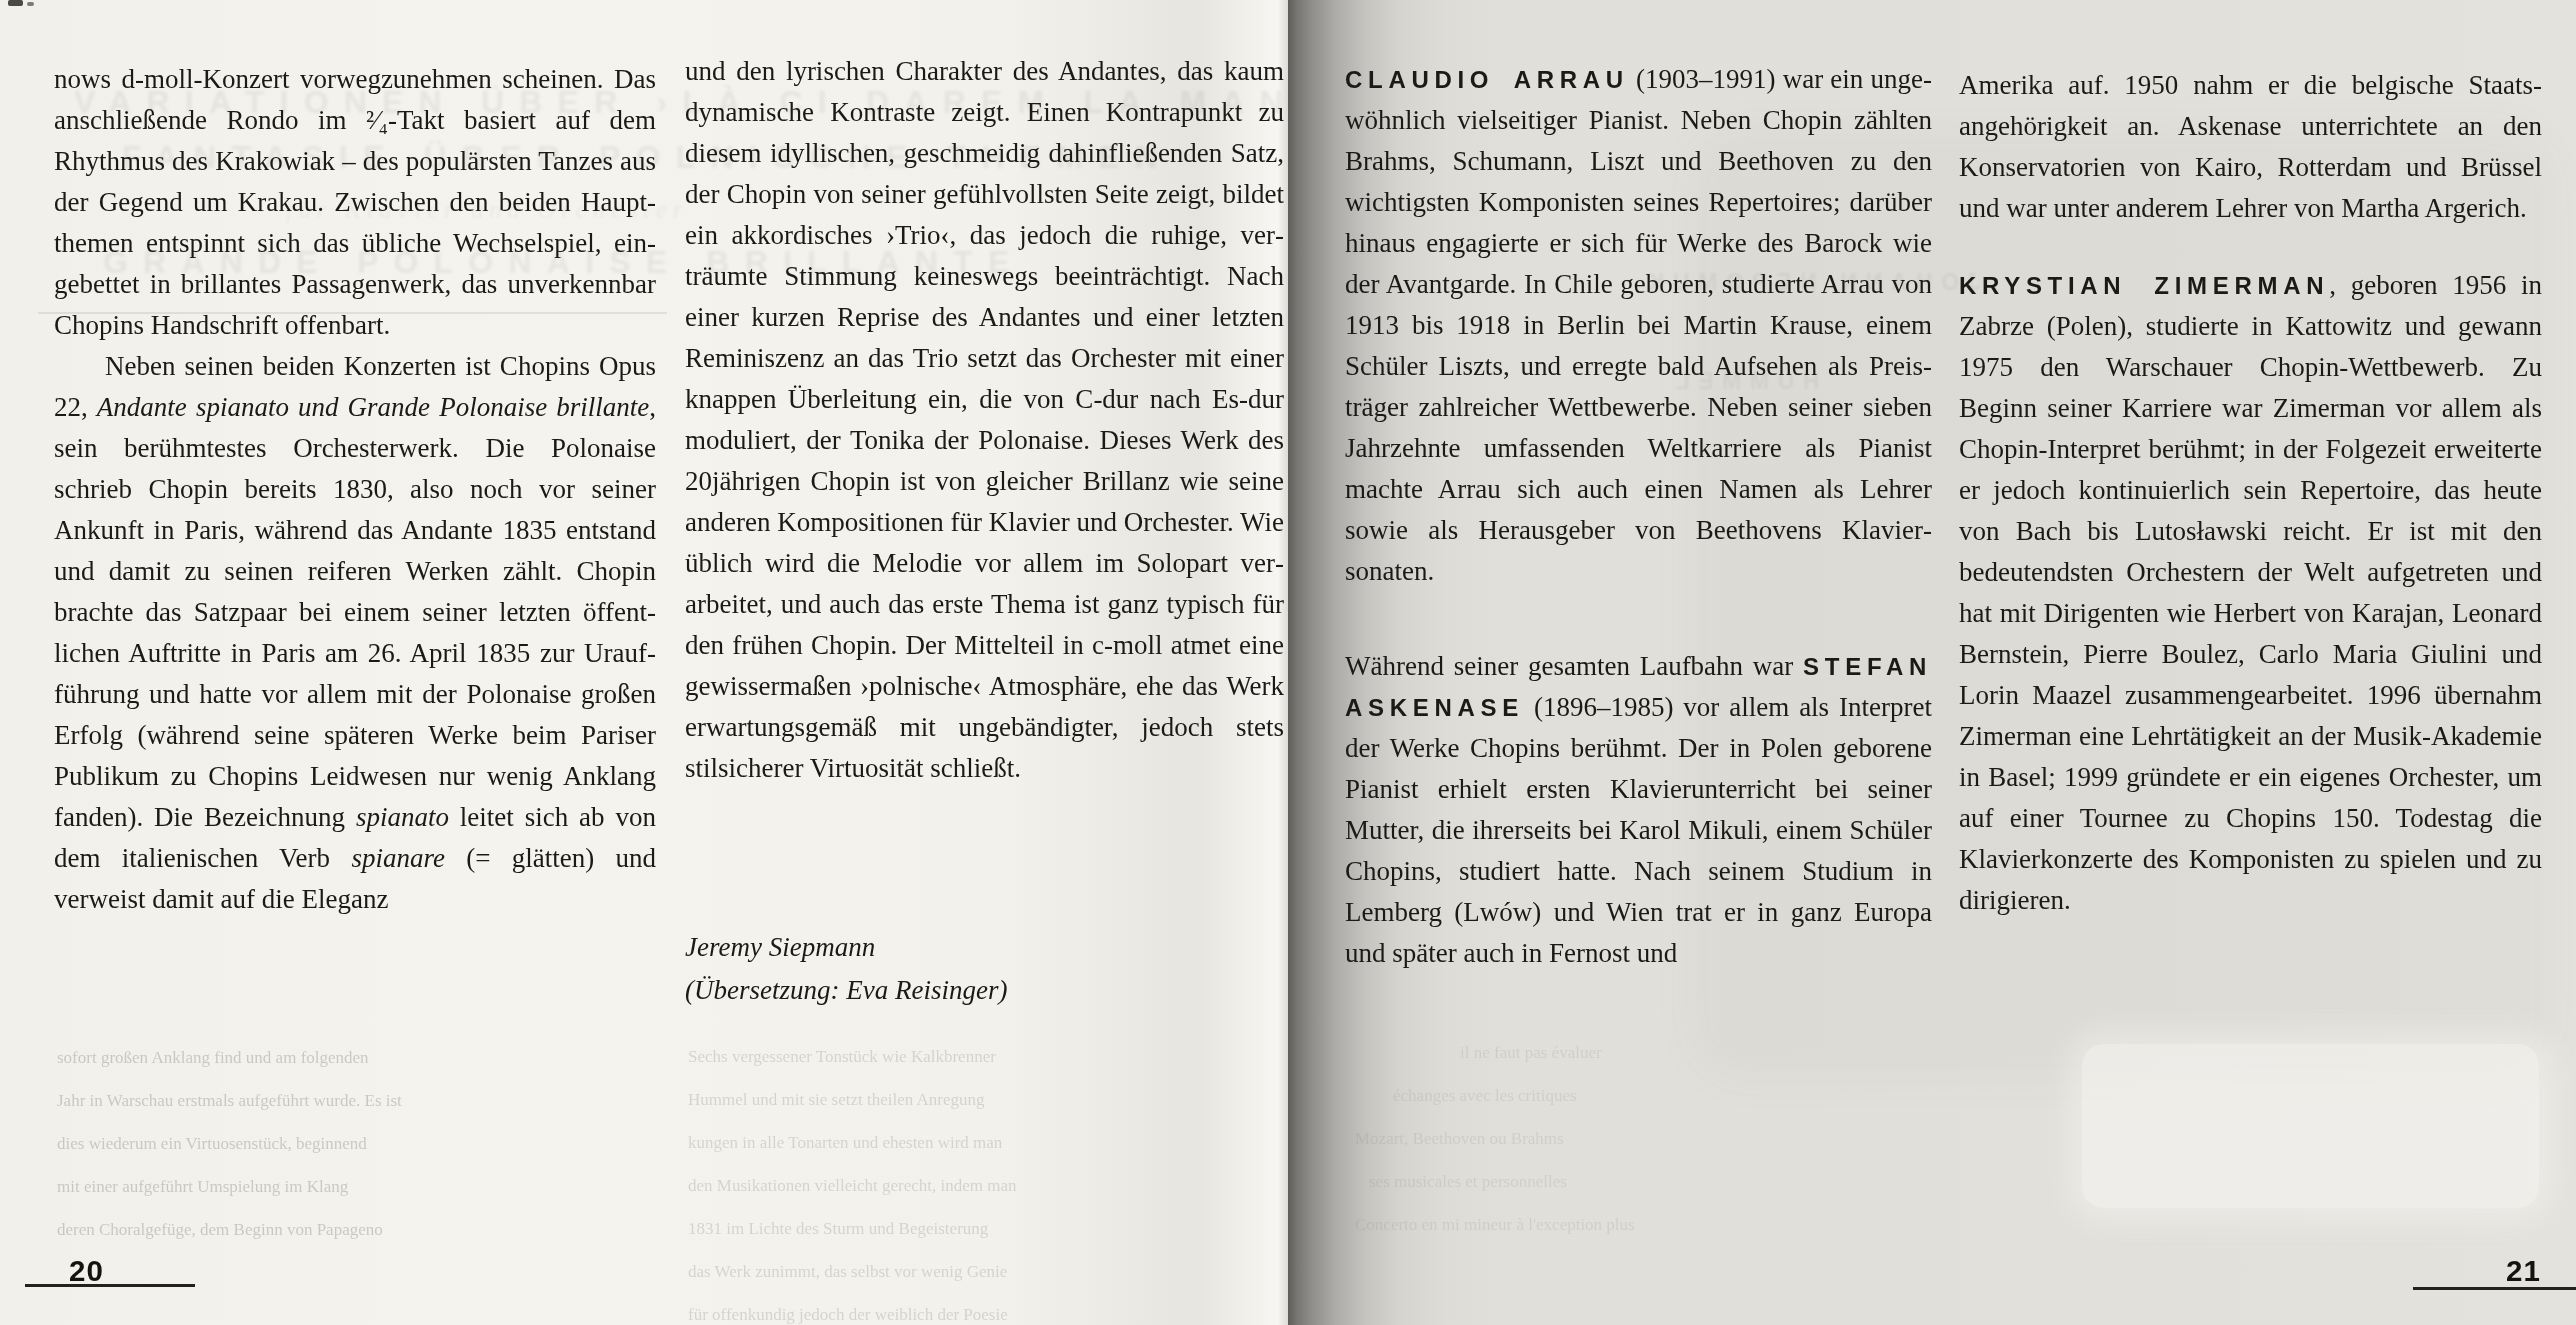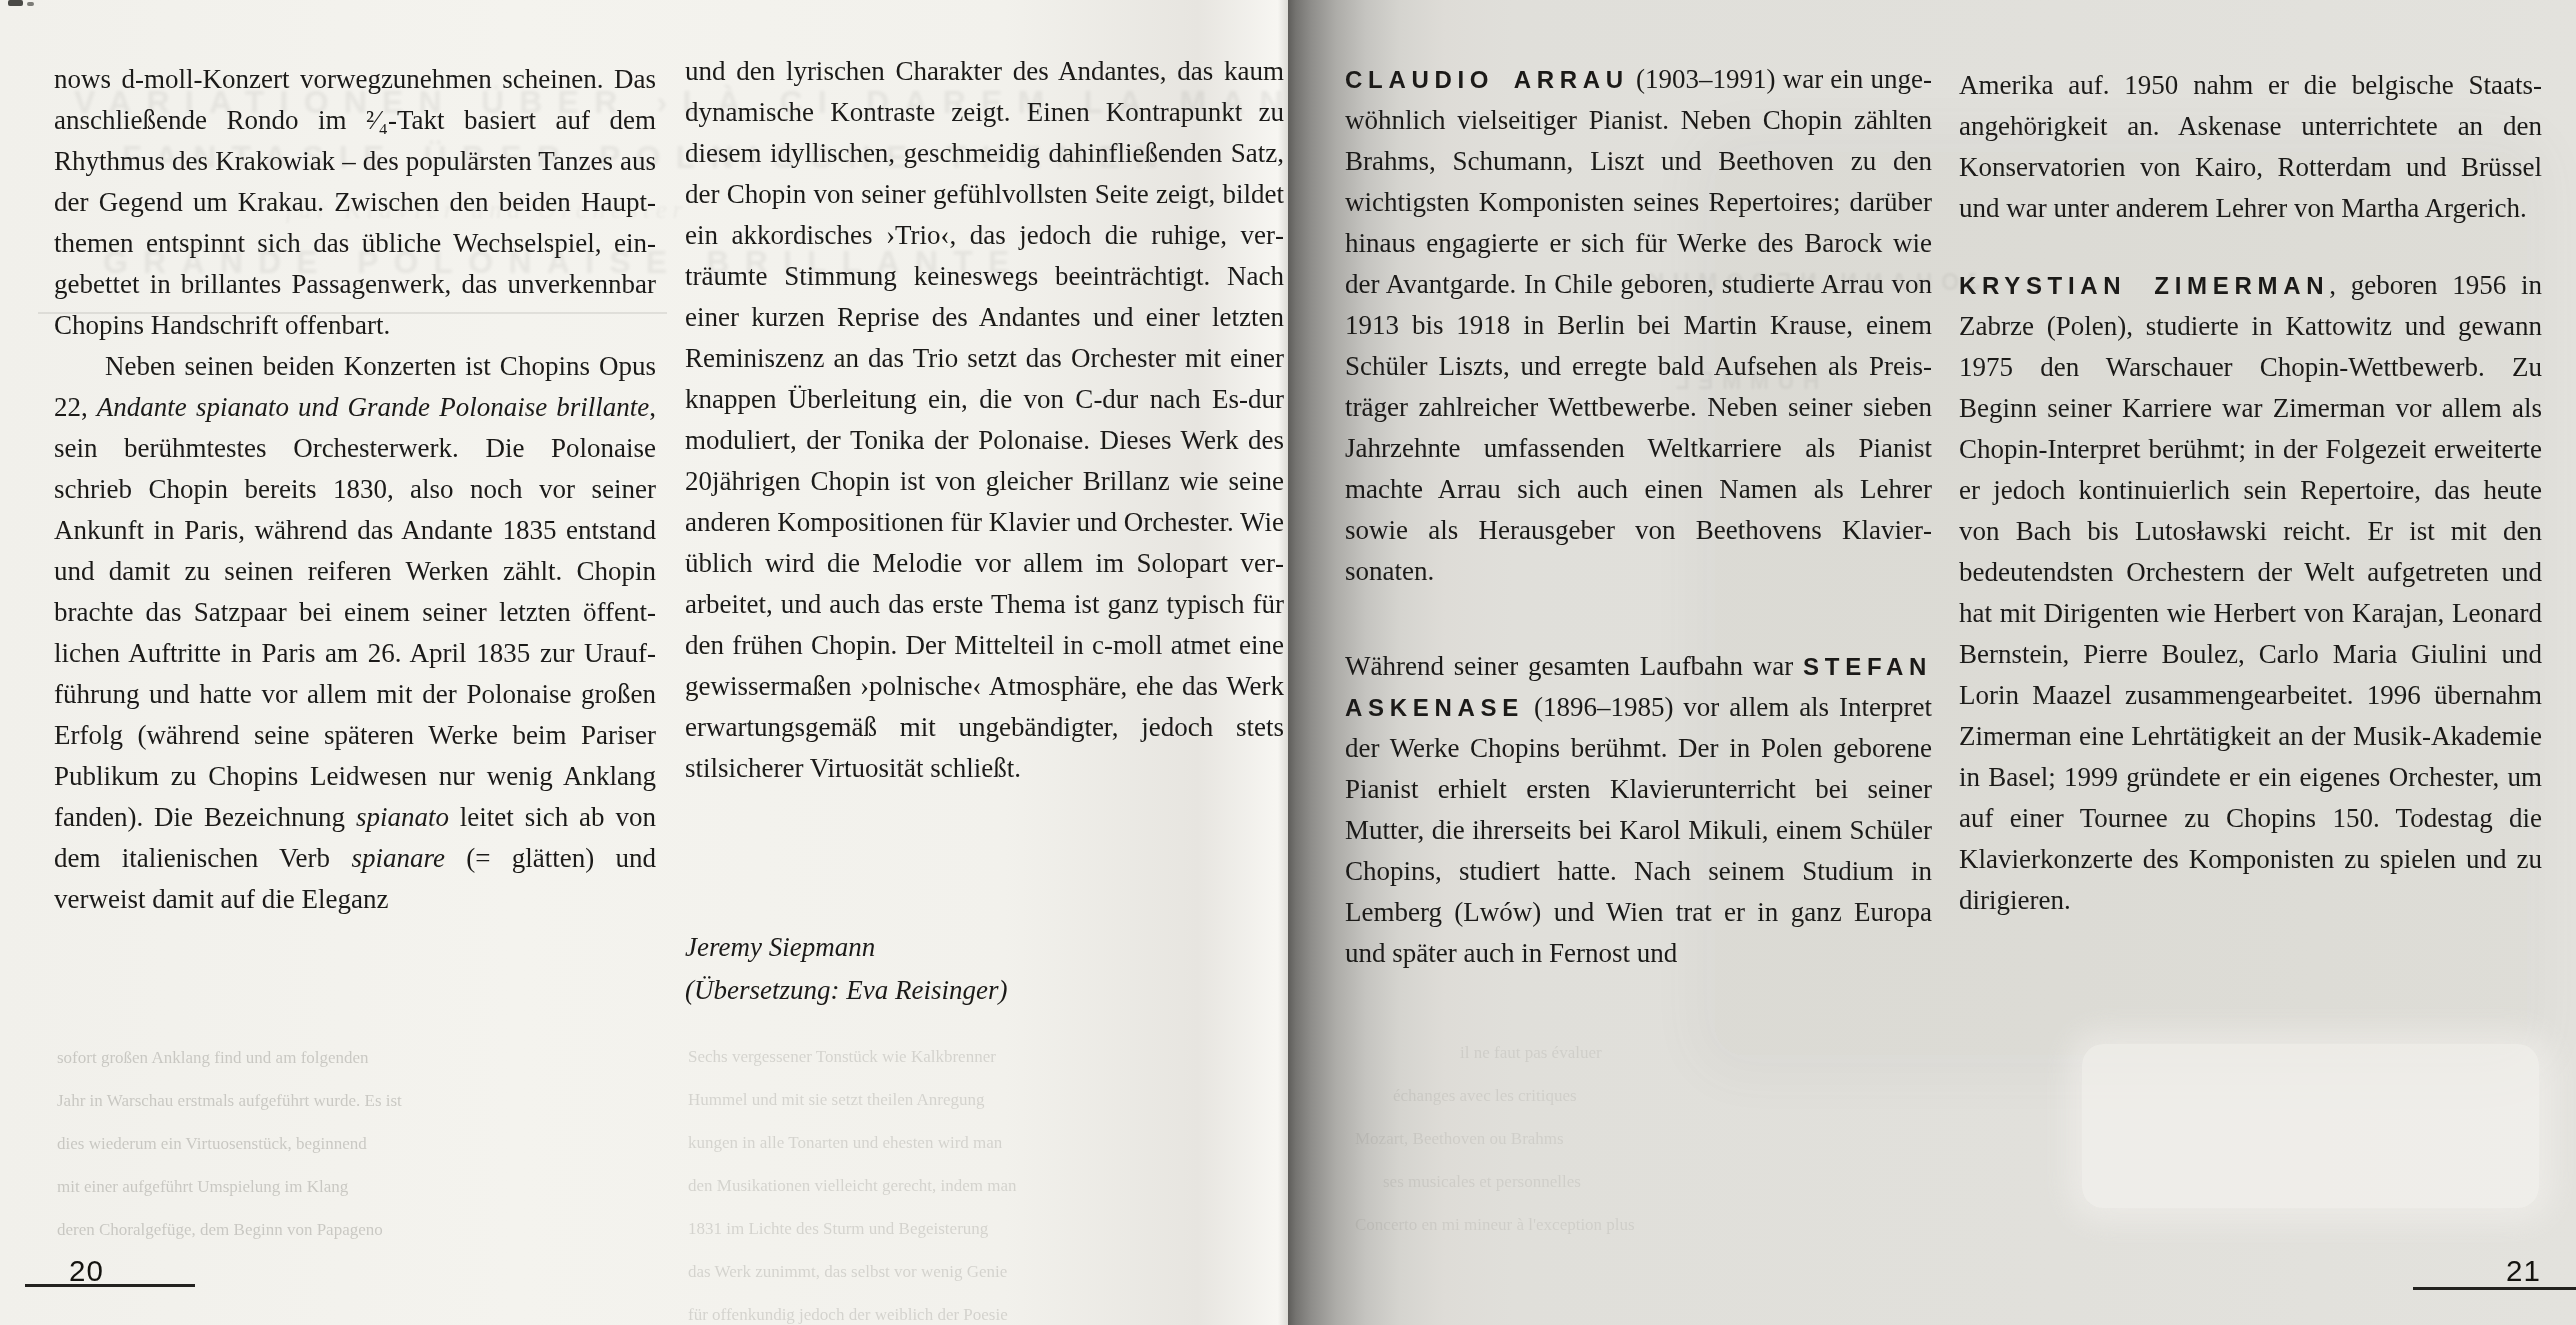--- a/index.html
+++ b/index.html
@@ -40,21 +40,21 @@
   .ghost-mirror{position:absolute;font-family:"Liberation Sans","DejaVu Sans",sans-serif;
         font-weight:700;font-size:23px;letter-spacing:8.6px;color:#4a4944;opacity:.065;
         filter:blur(1.1px);transform:scaleX(-1);white-space:nowrap;}
   .ghost-rule{position:absolute;height:1.9px;background:#55544f;opacity:.12;filter:blur(0.5px);}
   .patch{position:absolute;}
   .patch.big{left:427px;top:152px;width:812px;height:903px;border-radius:29px;
         background:rgba(110,108,102,.045);box-shadow:0 0 48px 24px rgba(110,108,102,.04);}
   .patch.corner{left:794px;top:1044px;width:457px;height:164px;border-radius:21px;
         background:rgba(249,248,244,.55);box-shadow:0 0 29px 14.3px rgba(249,248,244,.40);}
   .pagenum{position:absolute;font-family:"Liberation Sans","DejaVu Sans",sans-serif;
-        font-weight:400;font-size:29.5px;letter-spacing:1px;color:#14130f;}
+        font-weight:700;font-size:29.5px;letter-spacing:1px;color:#14130f;}
   .rule{position:absolute;height:2.9px;background:#23221f;}
   .speck{position:absolute;background:#4a4a46;border-radius:1.9px;}
 </style>
 </head>
 <body>
 
 <div id="screenshot">
 
   <section class="page left">
 
@@ -117,21 +117,21 @@
 
     <div class="col" style="left:671px;top:65px;width:583px;">
       <p>Amerika auf. 1950 nahm er die belgische Staats­angehörigkeit an. Askenase unter­richtete an den Konserva­torien von Kairo, Rotterdam und Brüs­sel und war unter anderem Lehrer von Martha Argerich.</p>
       <p class="gap2"><span class="caps">KRYSTIAN ZIMERMAN</span><span>, geboren 1956 in Zabrze (Polen), studierte in Katto­witz und gewann 1975 den Warschauer Chopin-Wettbewerb. Zu Beginn seiner Kar­riere war Zimerman vor allem als Cho­pin-Interpret berühmt; in der Folge­zeit erweiter­te er jedoch kontinuier­lich sein Repertoire, das heute von Bach bis Lutosławski reicht. Er ist mit den bedeutend­sten Orche­stern der Welt aufgetre­ten und hat mit Diri­genten wie Herbert von Kara­jan, Leonard Bern­stein, Pierre Boulez, Carlo Maria Giulini und Lorin Maazel zusammengear­beitet. 1996 übernahm Zimerman eine Lehrtätig­keit an der Musik-Akademie in Basel; 1999 grün­dete er ein eigenes Orche­ster, um auf einer Tour­nee zu Chopins 150. Todestag die Klavier­konzerte des Komponisten zu spielen und zu diri­gieren.</span></p>
     </div>
 
     <div class="ghost-block g3" style="left:67px;top:1031px;">
       <div style="margin-left:105px;">il ne faut pas évaluer</div>
       <div style="margin-left:38px;">échanges avec les critiques</div>
       <div style="">Mozart, Beethoven ou Brahms</div>
-      <div style="margin-left:28px;">ses musicales et personnelles</div>
+      <div style="margin-left:14px;">ses musicales et personnelles</div>
       <div>Concerto en mi mineur à l'exception plus</div>
     </div>
 
     <div class="pagenum" style="left:1218px;top:1254px;">21</div>
     <div class="rule" style="left:1125px;top:1287px;width:163px;"></div>
   </section>
 
 </div>
 
 

